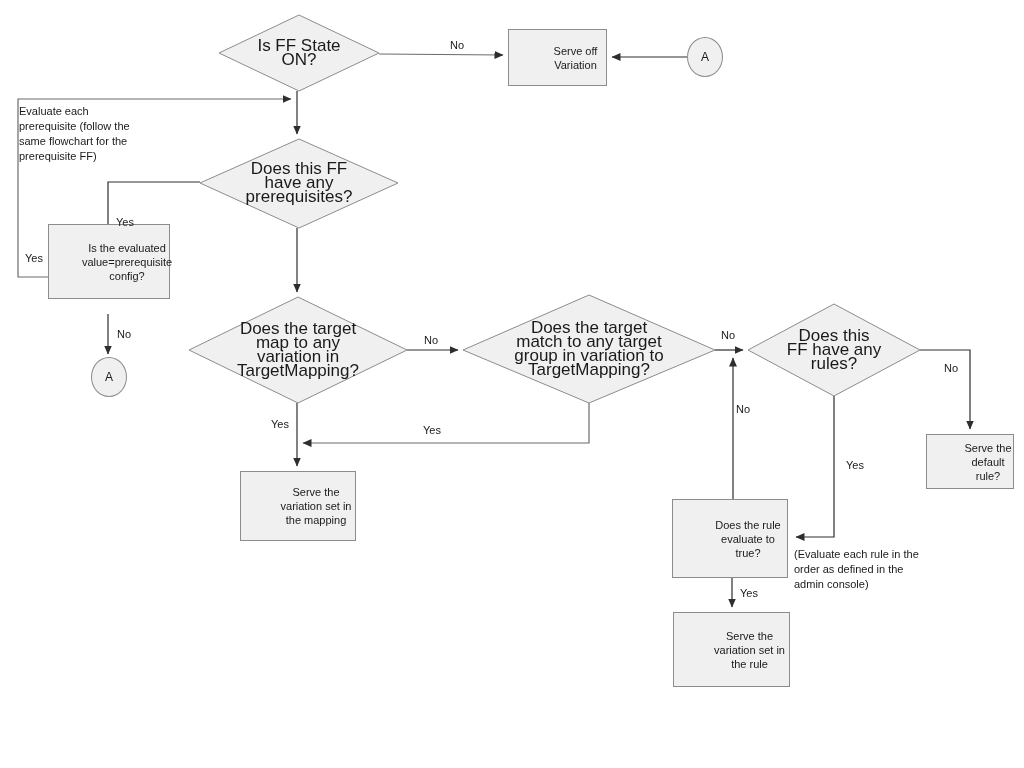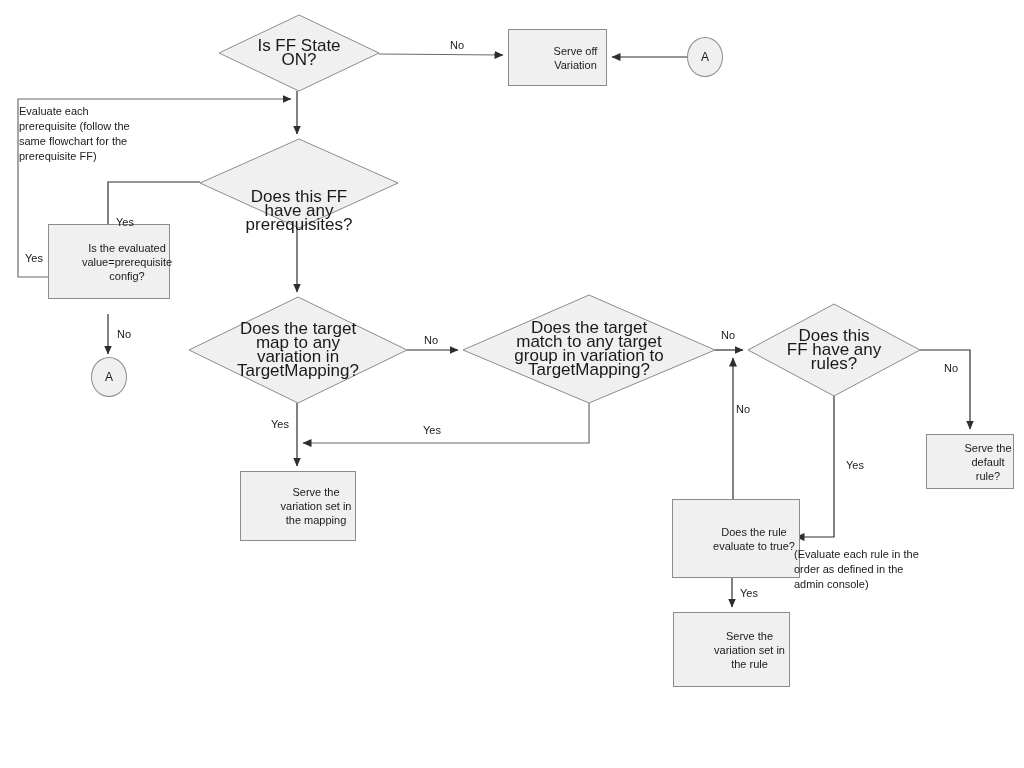--- a/index.html
+++ b/index.html
@@ -61,21 +61,21 @@
 
     <polygon class="shape" points="299,15 379,53 299,91 219,53"></polygon>
     <polygon class="shape" points="299,139 398,183 299,228 200,183"></polygon>
     <polygon class="shape" points="298,297 407,350 298,403 189,350"></polygon>
     <polygon class="shape" points="589,295 715,350 589,403 463,350"></polygon>
     <polygon class="shape" points="834,304 920,350 834,396 748,350"></polygon>
   </svg>
 
   <div class="diamond-label" style="left:239px; top:39px; width:120px;">Is FF State
 ON?</div>
-  <div class="diamond-label" style="left:229px; top:162px; width:140px;margin-top:28px;">Does this FF
+  <div class="diamond-label" style="left:229px; top:162px; width:140px;">Does this FF
 have any
 prerequisites?</div>
   <div class="diamond-label" style="left:228px; top:322px; width:140px;">Does the target
 map to any
 variation in
 TargetMapping?</div>
   <div class="diamond-label" style="left:509px; top:321px; width:160px;">Does the target
 match to any target
 group in variation to
 TargetMapping?</div>
@@ -84,21 +84,21 @@
 rules?</div>
 
   <div class="node-rect" style="left:508px; top:29px; width:99px; height:57px;">Serve off
 Variation</div>
   <div class="node-rect" style="left:48px; top:224px; width:122px; height:75px;">Is the evaluated
 value=prerequisite
 config?</div>
   <div class="node-rect" style="left:240px; top:471px; width:116px; height:70px;">Serve the
 variation set in
 the mapping</div>
-  <div class="node-rect" style="left:672px; top:499px; width:128px; height:79px;">Does the rule
+  <div class="node-rect" style="left:672px; top:499px; width:116px; height:79px;">Does the rule
 evaluate to true?</div>
   <div class="node-rect" style="left:926px; top:434px; width:88px; height:55px;">Serve the
 default rule?</div>
   <div class="node-rect" style="left:673px; top:612px; width:117px; height:75px;">Serve the
 variation set in
 the rule</div>
 
   <div class="node-circle" style="left:687px; top:37px; width:36px; height:40px;">A</div>
   <div class="node-circle" style="left:91px; top:357px; width:36px; height:40px;">A</div>
 

